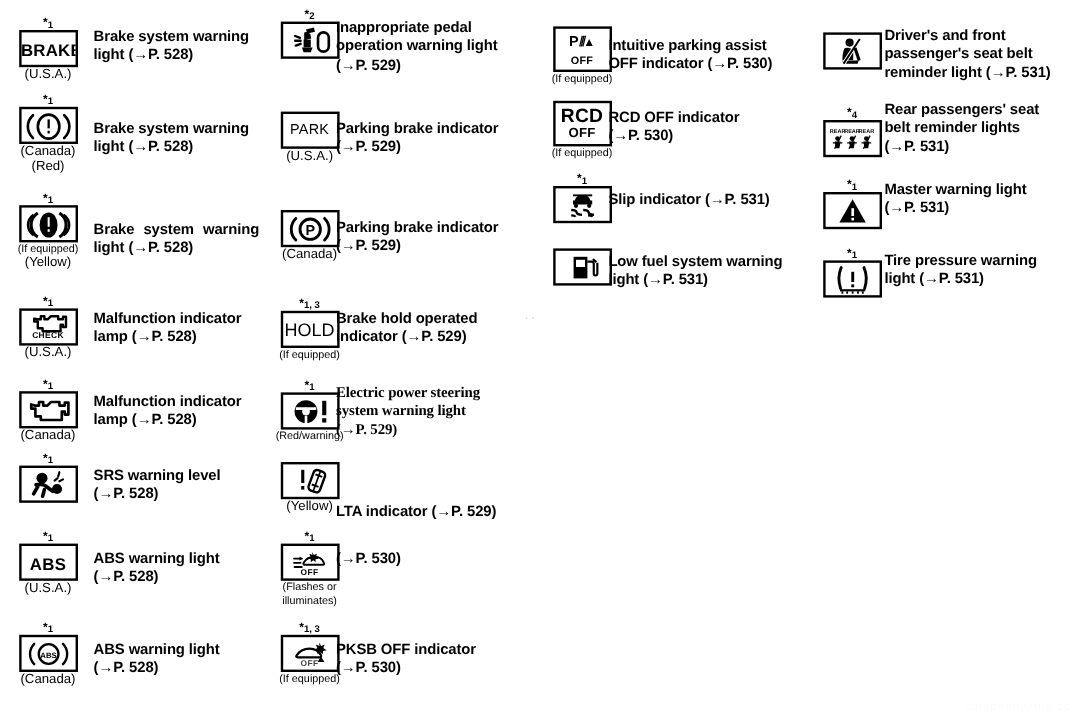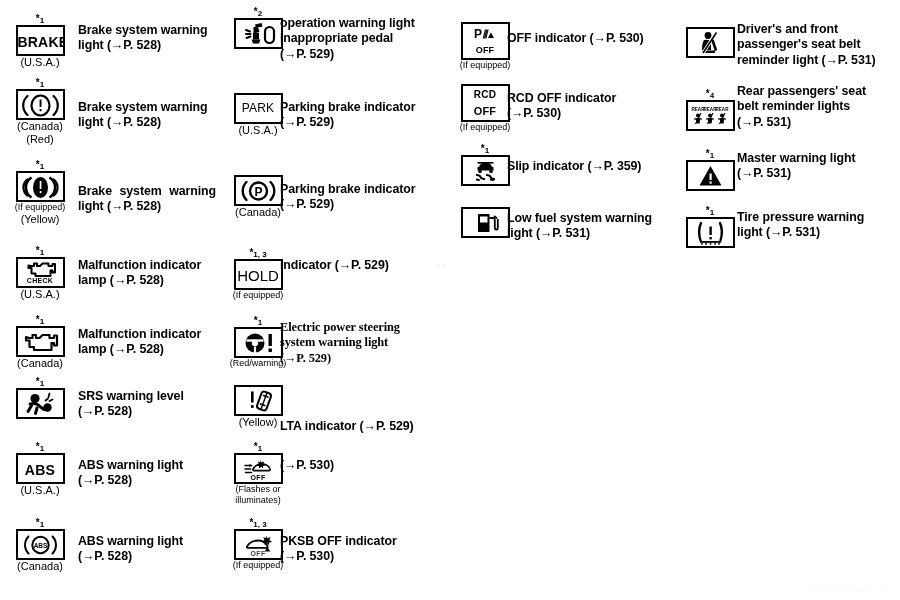--- a/index.html
+++ b/index.html
@@ -241,22 +241,22 @@
           <rect x="29" y="6" width="9" height="16" rx="4.5" fill="none" stroke="#000" stroke-width="2.2"></rect>
           <path d="M19 3.5 l6.5 -1.5 l1 3.5 l-6.5 1.5 z" fill="#000"></path>
           <path d="M17.5 6 q3.5 -1 5 1.5 l1 3.5 l-6 1.5 z" fill="#000"></path>
           <rect x="17" y="12" width="6" height="6.5" fill="#000"></rect>
           <path d="M15.5 18.5 h9 l-1.5 4 h-6 z" fill="#000"></path>
           <path d="M10 9 l4 1.5 M10 13 l4.5 0 M10.5 17 l4 -1.5" stroke="#000" stroke-width="2" stroke-linecap="round"></path>
         </svg>
       </div>
     </div>
     <div class="desc" style="left:62px;top:16px;width:150px;">
+      <div>Inappropriate pedal</div>
       <div>operation warning light</div>
-      <div>Inappropriate pedal</div>
       <div>(→P. 529)</div>
     </div>
 
     <div class="iconcell" style="left:0px;top:93px;">
       <div class="iconbox">
         <div class="txt" style="top:6px;font-size:12px;letter-spacing:0.2px;font-weight:normal;">PARK</div>
       </div>
       <div class="qual">(U.S.A.)</div>
     </div>
     <div class="desc" style="left:62px;top:100px;width:155px;">
@@ -281,20 +281,21 @@
     </div>
 
     <div class="iconcell" style="left:0px;top:248px;">
       <div class="footnote"><span class="star">*</span><span class="num">1, 3</span></div>
       <div class="iconbox">
         <div class="txt" style="top:6px;font-size:15px;letter-spacing:0px;font-weight:normal;">HOLD</div>
       </div>
       <div class="qual small">(If equipped)</div>
     </div>
     <div class="desc" style="left:62px;top:258px;width:155px;">
+      <div>Brake hold operated</div>
       <div>indicator (→P. 529)</div>
     </div>
 
     <div class="iconcell" style="left:0px;top:316px;">
       <div class="footnote"><span class="star">*</span><span class="num">1</span></div>
       <div class="iconbox">
         <svg width="45" height="26" viewBox="0 0 45 26" style="margin:1px auto 0;">
           <circle cx="19" cy="13" r="9.5" fill="#000"></circle>
           <circle cx="19" cy="13" r="3.2" fill="#fff"></circle>
           <path d="M10.5 10.5 h17" stroke="#fff" stroke-width="2.4"></path>
@@ -369,26 +370,27 @@
   <div class="col" style="left:440px;width:225px;">
 
     <div class="iconcell" style="left:5px;top:22px;">
       <div class="iconbox tall">
         <div class="txt" style="top:3px;font-size:12px;letter-spacing:0px;">P<span style="font-size:11px;font-style:italic;letter-spacing:-1px;">⦀</span><span style="font-size:10px;">▲</span></div>
         <div class="txt" style="bottom:3px;font-size:9px;letter-spacing:0.2px;">OFF</div>
       </div>
       <div class="qual small">(If equipped)</div>
     </div>
     <div class="desc" style="left:67px;top:31px;width:160px;">
+      <div>Intuitive parking assist</div>
       <div>OFF indicator (→P. 530)</div>
     </div>
 
     <div class="iconcell" style="left:5px;top:84px;">
       <div class="iconbox tall">
-        <div class="txt" style="top:3px;font-size:10px;letter-spacing:0.2px;">RCD</div>
+        <div class="txt" style="top:3px;font-size:16px;letter-spacing:0.2px;">RCD</div>
         <div class="txt" style="bottom:3px;font-size:11px;letter-spacing:0.2px;">OFF</div>
       </div>
       <div class="qual small">(If equipped)</div>
     </div>
     <div class="desc" style="left:67px;top:91px;width:160px;">
       <div>RCD OFF indicator</div>
       <div>(→P. 530)</div>
     </div>
 
     <div class="iconcell" style="left:5px;top:144px;">
@@ -400,21 +402,21 @@
           <circle cx="17" cy="13.5" r="1.8" fill="#000"></circle>
           <circle cx="28" cy="13.5" r="1.8" fill="#000"></circle>
           <path d="M13 17 q4 0 4.5 2 q0.5 2 4.5 2" stroke="#000" stroke-width="2" fill="none"></path>
           <path d="M23 17 q4 0 4.5 2 q0.5 2 4.5 2" stroke="#000" stroke-width="2" fill="none"></path>
           <path d="M13 21.5 q3 0 3.5 1.3" stroke="#000" stroke-width="1.8" fill="none"></path>
           <path d="M27 21.5 q3 0 3.5 1.3" stroke="#000" stroke-width="1.8" fill="none"></path>
         </svg>
       </div>
     </div>
     <div class="desc" style="left:67px;top:159px;width:165px;">
-      <div>Slip indicator (→P. 359)</div>
+      <div>Slip indicator (→P. 531)</div>
     </div>
 
     <div class="iconcell" style="left:5px;top:207px;">
       <div class="iconbox">
         <svg width="45" height="26" viewBox="0 0 45 26" style="margin:1px auto 0;">
           <rect x="15" y="4" width="11.5" height="18" fill="#000"></rect>
           <rect x="17" y="6.5" width="7.5" height="6" fill="#fff"></rect>
           <path d="M26.5 8 h3.5 q1.8 0 1.8 2 v8 q0 1.6 1.5 1.6 q1.5 0 1.5 -1.6 v-9" stroke="#000" stroke-width="1.8" fill="none"></path>
           <path d="M31 6 l3 2.5" stroke="#000" stroke-width="1.8" fill="none"></path>
         </svg>

